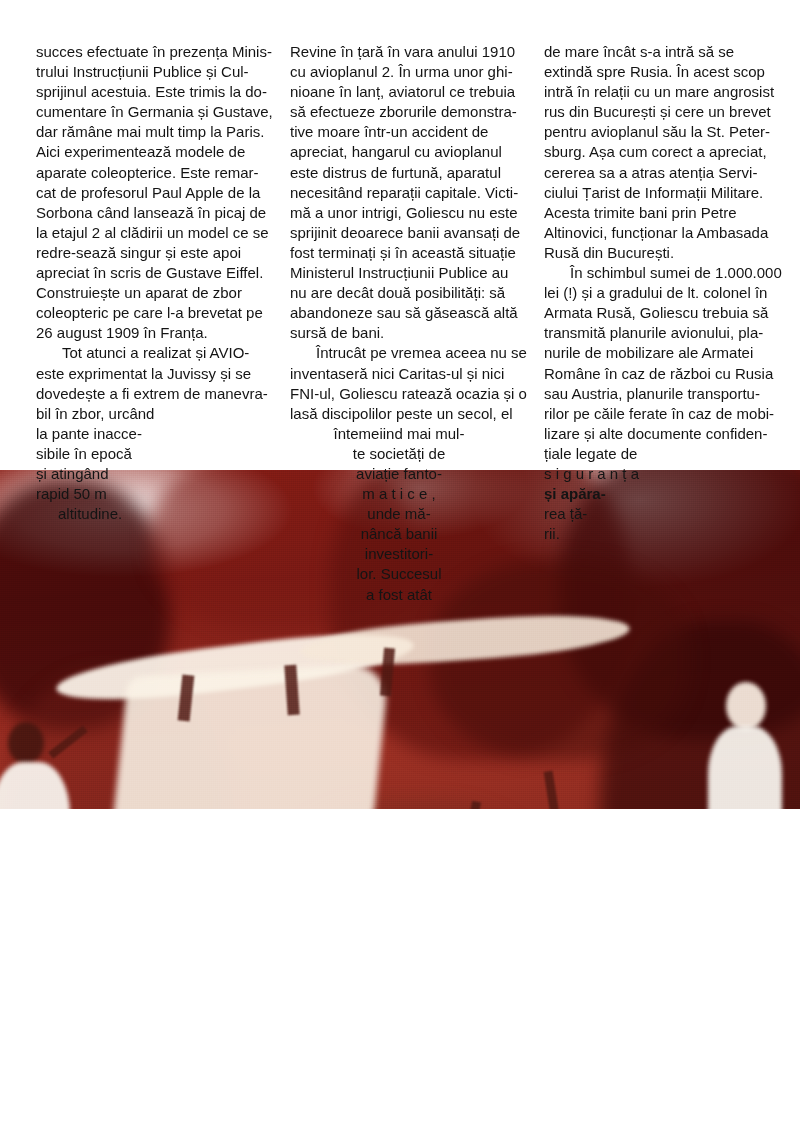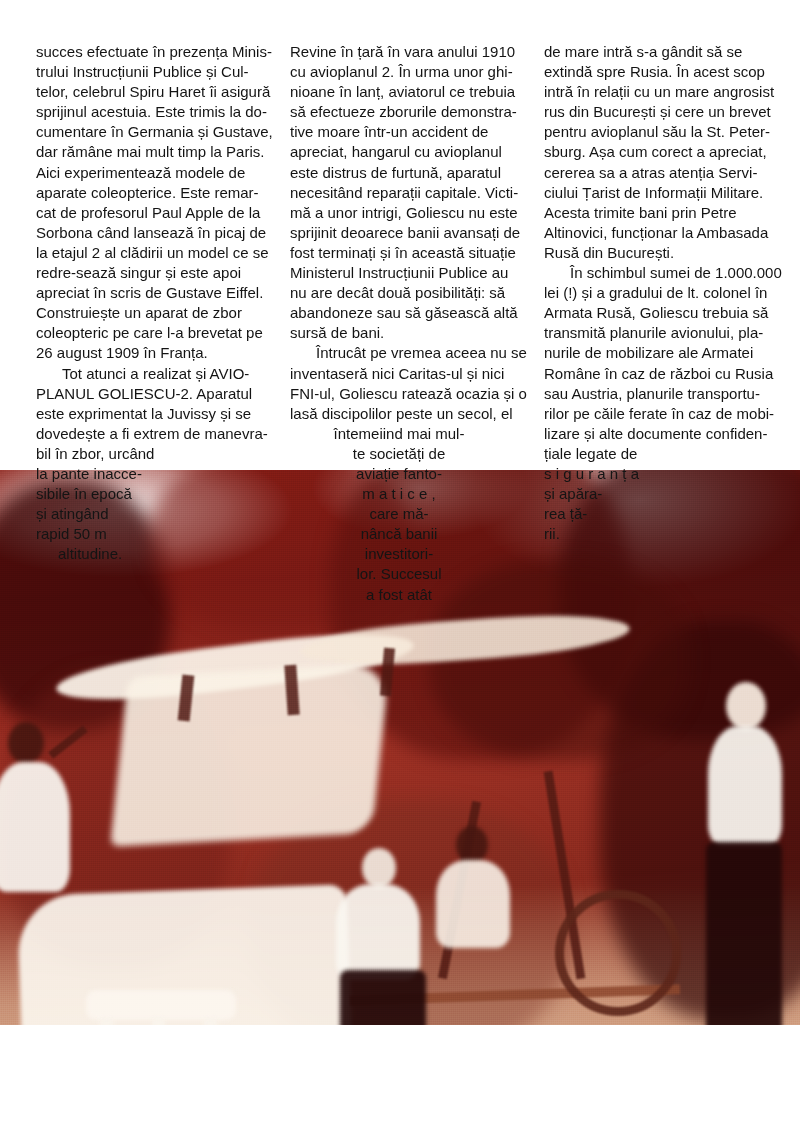--- a/index.html
+++ b/index.html
@@ -5,21 +5,21 @@
   html,body{margin:0;padding:0;}
   body{
     width:800px;height:1141px;
     background:#ffffff;
     font-family:"Liberation Sans", sans-serif;
     overflow:hidden;
     position:relative;
   }
   #page{
     position:relative;
-    width:800px;height:1025px;
+    width:800px;height:809px;
     overflow:hidden;
     background:#fff;
   }
 
   
   #photo-layer{
     position:absolute;
     left:0;top:470px;
     width:800px;height:671px;
     overflow:hidden;
@@ -118,21 +118,21 @@
   }
   .col p{margin:0;}
   .ln{display:block;white-space:nowrap;}
   .ln.j{display:flex;justify-content:space-between;}
   .ln.r{text-align:center;}
 
   #col1{left:36px;width:218px;}
   #col2{left:290px;width:218px;}
   #col3{left:544px;width:222px;} .w130{width:130px;}
   .w120{width:120px;} .w110{width:110px;} .w100{width:100px;}
-  .w96{width:96px;}   .w86{width:86px;}  .w70{width:70px;}
+  .w96{width:96px;}   .w86{width:86px;}  .w70{width:70px;font-weight:bold;}
   .w60{width:60px;}   .w50{width:50px;}
 
   
   #footer{
     position:absolute;left:0;top:0;width:800px;height:1141px;z-index:6;
     pointer-events:none;
   }
   .rule{
     position:absolute;left:38px;top:1089px;width:724px;height:2px;
     background:#121212;
@@ -219,23 +219,20 @@
 
     <div class="col" id="col1">
       <p>
         <span class="ln j">
             <span>succes efectuate în prezența Minis-</span>
           </span>
         <span class="ln j">
             <span>trului Instrucțiunii Publice și Cul-</span>
           </span>
         <span class="ln j">
-            <span>telor, celebrul Spiru Haret îi asigură</span>
-          </span>
-        <span class="ln j">
             <span>sprijinul acestuia. Este trimis la do-</span>
           </span>
         <span class="ln j">
             <span>cumentare în Germania și Gustave,</span>
           </span>
         <span class="ln j">
             <span>dar rămâne mai mult timp la Paris.</span>
           </span>
         <span class="ln j">
             <span>Aici experimentează modele de</span>
@@ -262,23 +259,20 @@
             <span>Construiește un aparat de zbor</span>
           </span>
         <span class="ln j">
             <span>coleopteric pe care l-a brevetat pe</span>
           </span>
         <span class="ln">26 august 1909 în Franța.</span>
       </p>
       <p>
         <span class="ln j" style="padding-left:26px;">
             <span>Tot atunci a realizat și AVIO-</span>
-          </span>
-        <span class="ln j">
-            <span>PLANUL GOLIESCU-2. Aparatul</span>
           </span>
         <span class="ln j">
             <span>este exprimentat la Juvissy și se</span>
           </span>
         <span class="ln j">
             <span>dovedește a fi extrem de manevra-</span>
           </span>
         <span class="ln w130">bil în zbor, urcând</span>
         <span class="ln w110">la pante inacce-</span>
         <span class="ln w100">sibile în epocă</span>
@@ -344,32 +338,32 @@
         <span class="ln j">
             <span>FNI-ul, Goliescu ratează ocazia și o</span>
           </span>
         <span class="ln j">
             <span>lasă discipolilor peste un secol, el</span>
           </span>
         <span class="ln r">întemeiind mai mul-</span>
         <span class="ln r">te societăți de</span>
         <span class="ln r">aviație fanto-</span>
         <span class="ln r">m a t i c e ,</span>
-        <span class="ln r">care   mă-</span>
+        <span class="ln r">unde   mă-</span>
         <span class="ln r">nâncă banii</span>
         <span class="ln r">investitori-</span>
         <span class="ln r">lor. Succesul</span>
         <span class="ln r">a fost atât</span>
       </p>
     </div>
 
     <div class="col" id="col3">
       <p>
         <span class="ln j">
-            <span>de mare intră s-a gândit să se</span>
+            <span>de mare încât s-a intră să se</span>
           </span>
         <span class="ln j">
             <span>extindă spre Rusia. În acest scop</span>
           </span>
         <span class="ln j">
             <span>intră în relații cu un mare angrosist</span>
           </span>
         <span class="ln j">
             <span>rus din București și cere un brevet</span>
           </span>

